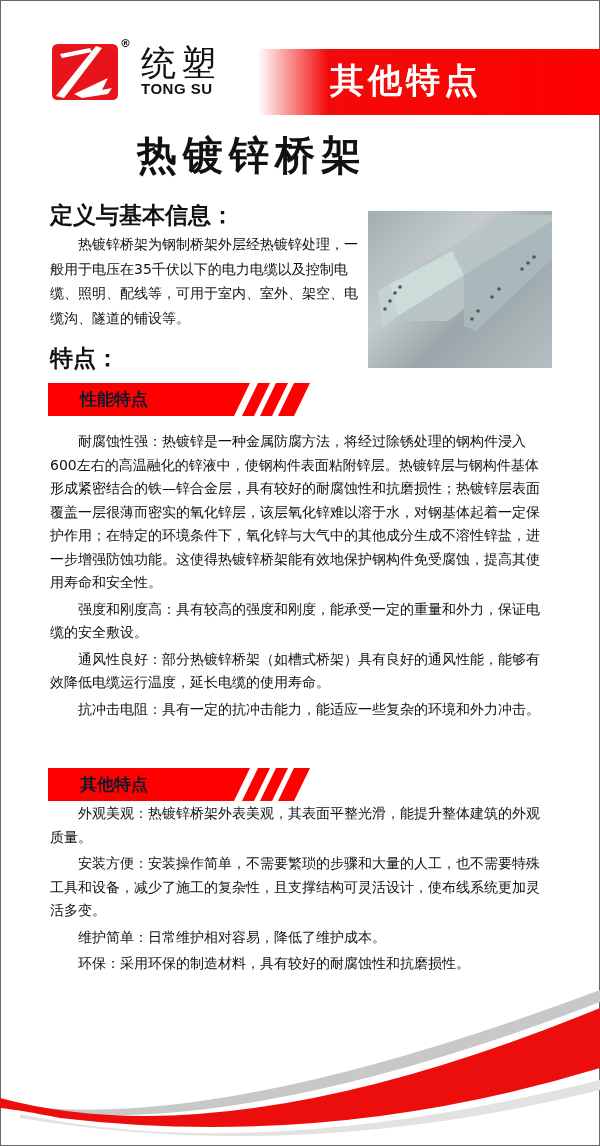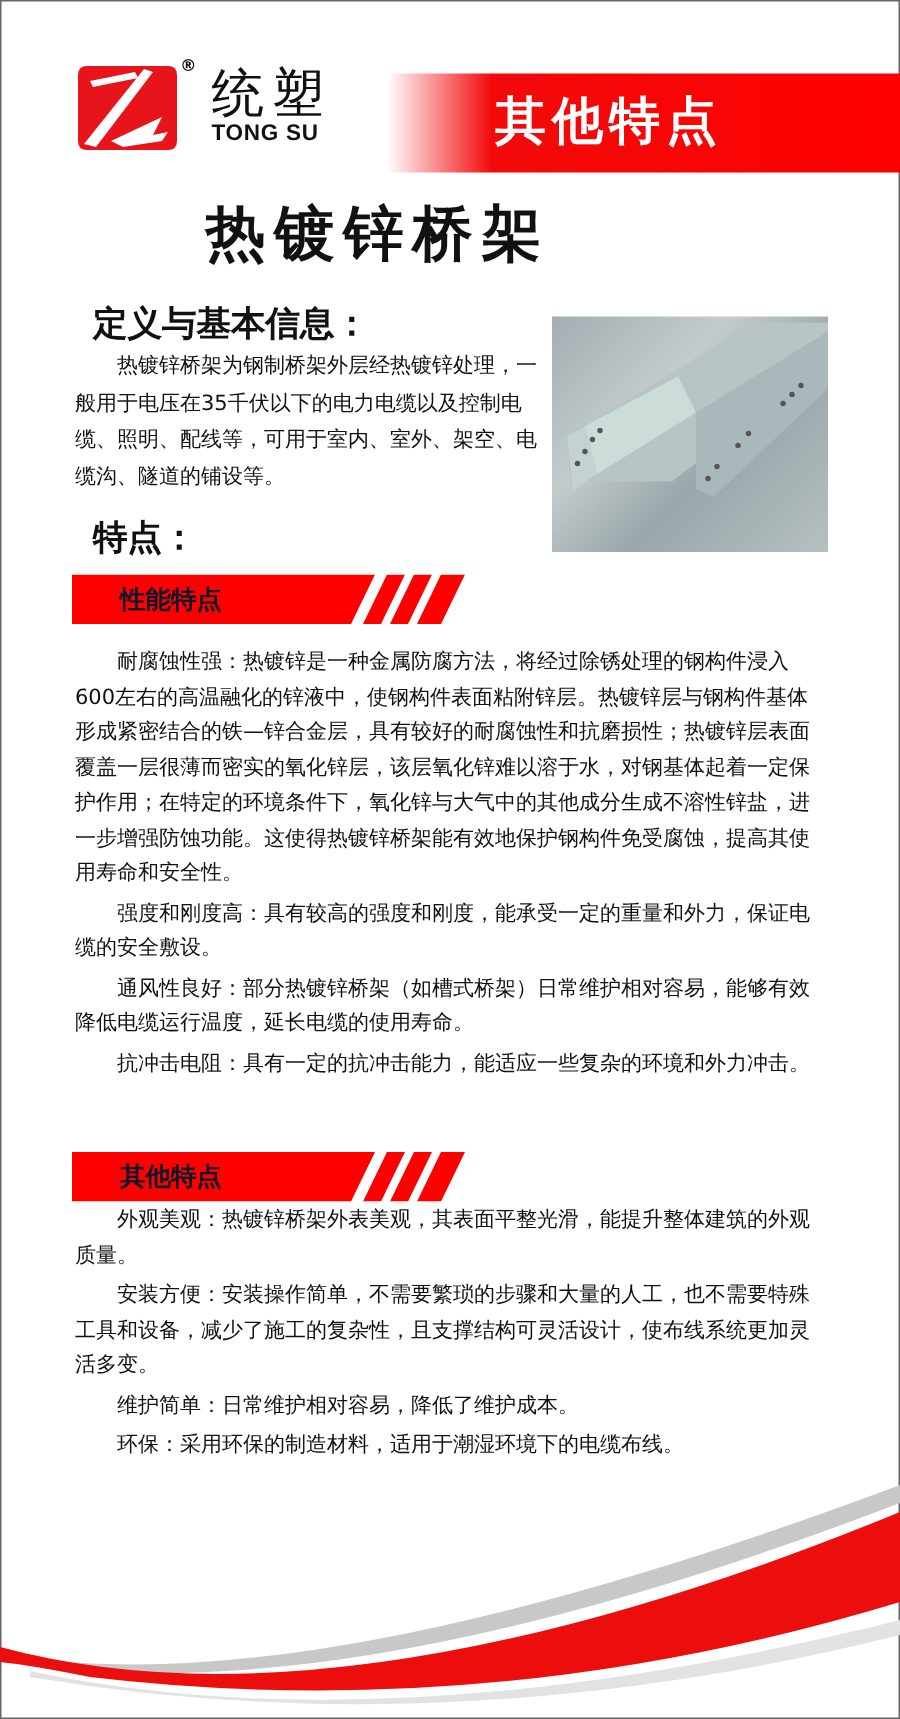--- a/index.html
+++ b/index.html
@@ -9,21 +9,21 @@
   
   .logo { position: absolute; left: 52px; top: 42px; width: 66px; height: 60px; }
   .reg { position: absolute; left: 120px; top: 37px; font-size: 11px; font-weight: bold; }
   .brand-cn { position: absolute; left: 141px; top: 47px; font-size: 35px; font-weight: normal; letter-spacing: 5px; line-height: 32px; }
   .brand-en { position: absolute; left: 141px; top: 80px; font-size: 15px; font-weight: bold; font-family: "Liberation Sans", sans-serif; letter-spacing: 0.5px; }
   .banner { position: absolute; left: 258px; top: 49px; width: 342px; height: 66px;
             background: linear-gradient(to right, rgba(255,0,0,0) 0px, #f20a0a 70px, #f00 100%); }
   .banner-text { position: absolute; left: 330px; top: 58px; font-size: 34px; font-weight: bold; color: #fff; letter-spacing: 4px; }
   
   .title { position: absolute; left: 0; width: 504px; top: 128px; text-align: center; font-size: 40px; font-weight: bold; letter-spacing: 6px; }
-  .h2 { position: absolute; left: 62px; font-size: 23px; font-weight: bold; }
+  .h2 { position: absolute; left: 50px; font-size: 23px; font-weight: bold; }
   .intro { position: absolute; left: 50px; top: 232px; width: 312px; font-size: 14px; line-height: 24.5px; text-indent: 2em; margin: 0; }
   .photo { position: absolute; left: 368px; top: 211px; width: 184px; height: 157px; overflow: hidden;
            background: linear-gradient(135deg, #a3aeb2 0%, #c3cbcd 35%, #9aa6aa 60%, #b6c0c2 100%); }
   
   .bar { position: absolute; left: 48px; width: 262px; height: 33px; }
   .bar-text { position: absolute; left: 80px; font-size: 17px; font-weight: bold; color: #0f172a; }
   .body-text { position: absolute; left: 50px; width: 504px; font-size: 14px; line-height: 23.5px; }
   .body-text p { margin: 0 4px 3px 0; text-indent: 2em; }
   .wave { position: absolute; left: 0; top: 990px; width: 600px; height: 156px; }
 </style>
@@ -77,36 +77,36 @@
   <polygon points="0,0 202,0 186,33 0,33" fill="#f00"></polygon>
   <polygon points="210,0 222,0 206,33 194,33" fill="#f00"></polygon>
   <polygon points="228,0 240,0 224,33 212,33" fill="#f00"></polygon>
   <polygon points="246,0 262,0 246,33 230,33" fill="#f00"></polygon>
 </svg>
 <div class="bar-text" style="top:388px">性能特点</div>
 
 <div class="body-text" style="top:430px">
   <p>耐腐蚀性强：热镀锌是一种金属防腐方法，将经过除锈处理的钢构件浸入600左右的高温融化的锌液中，使钢构件表面粘附锌层。热镀锌层与钢构件基体形成紧密结合的铁—锌合金层，具有较好的耐腐蚀性和抗磨损性；热镀锌层表面覆盖一层很薄而密实的氧化锌层，该层氧化锌难以溶于水，对钢基体起着一定保护作用；在特定的环境条件下，氧化锌与大气中的其他成分生成不溶性锌盐，进一步增强防蚀功能。这使得热镀锌桥架能有效地保护钢构件免受腐蚀，提高其使用寿命和安全性。</p>
   <p>强度和刚度高：具有较高的强度和刚度，能承受一定的重量和外力，保证电缆的安全敷设。</p>
-  <p>通风性良好：部分热镀锌桥架（如槽式桥架）日常维护相对容易，能够有效降低电缆运行温度，延长电缆的使用寿命。</p>
+  <p>通风性良好：部分热镀锌桥架（如槽式桥架）具有良好的通风性能，能够有效降低电缆运行温度，延长电缆的使用寿命。</p>
   <p>抗冲击电阻：具有一定的抗冲击能力，能适应一些复杂的环境和外力冲击。</p>
 </div>
 
 <svg class="bar" style="top:768px" viewBox="0 0 262 33">
   <polygon points="0,0 202,0 186,33 0,33" fill="#f00"></polygon>
   <polygon points="210,0 222,0 206,33 194,33" fill="#f00"></polygon>
   <polygon points="228,0 240,0 224,33 212,33" fill="#f00"></polygon>
   <polygon points="246,0 262,0 246,33 230,33" fill="#f00"></polygon>
 </svg>
 <div class="bar-text" style="top:773px">其他特点</div>
 
 <div class="body-text" style="top:802px">
   <p>外观美观：热镀锌桥架外表美观，其表面平整光滑，能提升整体建筑的外观质量。</p>
   <p>安装方便：安装操作简单，不需要繁琐的步骤和大量的人工，也不需要特殊工具和设备，减少了施工的复杂性，且支撑结构可灵活设计，使布线系统更加灵活多变。</p>
   <p>维护简单：日常维护相对容易，降低了维护成本。</p>
-  <p>环保：采用环保的制造材料，适用于潮湿环境下的电缆布线。</p>
+  <p>环保：采用环保的制造材料，具有较好的耐腐蚀性和抗磨损性。</p>
 </div>
 
 <svg class="wave" viewBox="0 0 600 156" preserveAspectRatio="none">
   <path d="M0 112 Q200 150 600 0 L600 12 Q220 158 0 116 Z" fill="#c8c8c8"></path>
   <path d="M0 108 Q230 170 600 18 L600 78 Q330 160 60 128 Q20 120 0 118 Z" fill="#ec0d0d"></path>
   <path d="M20 124 Q260 175 600 90 L600 100 Q300 175 20 128 Z" fill="#e2e2e2"></path>
 </svg>
 
 </body></html>

